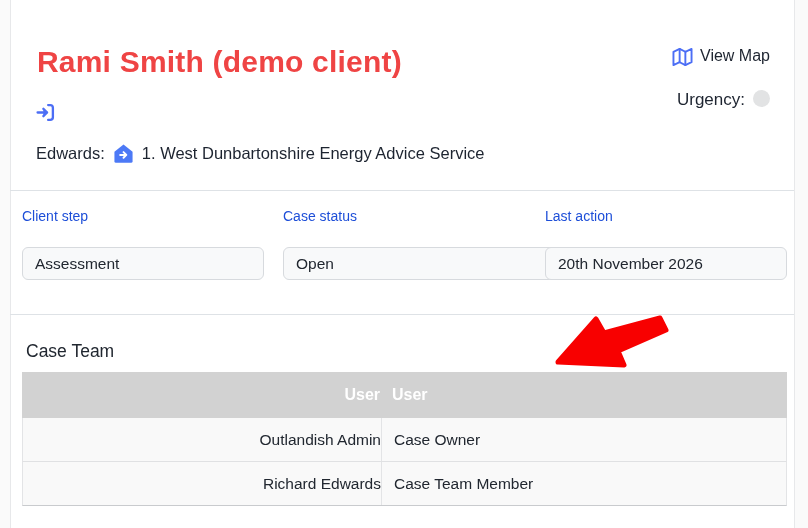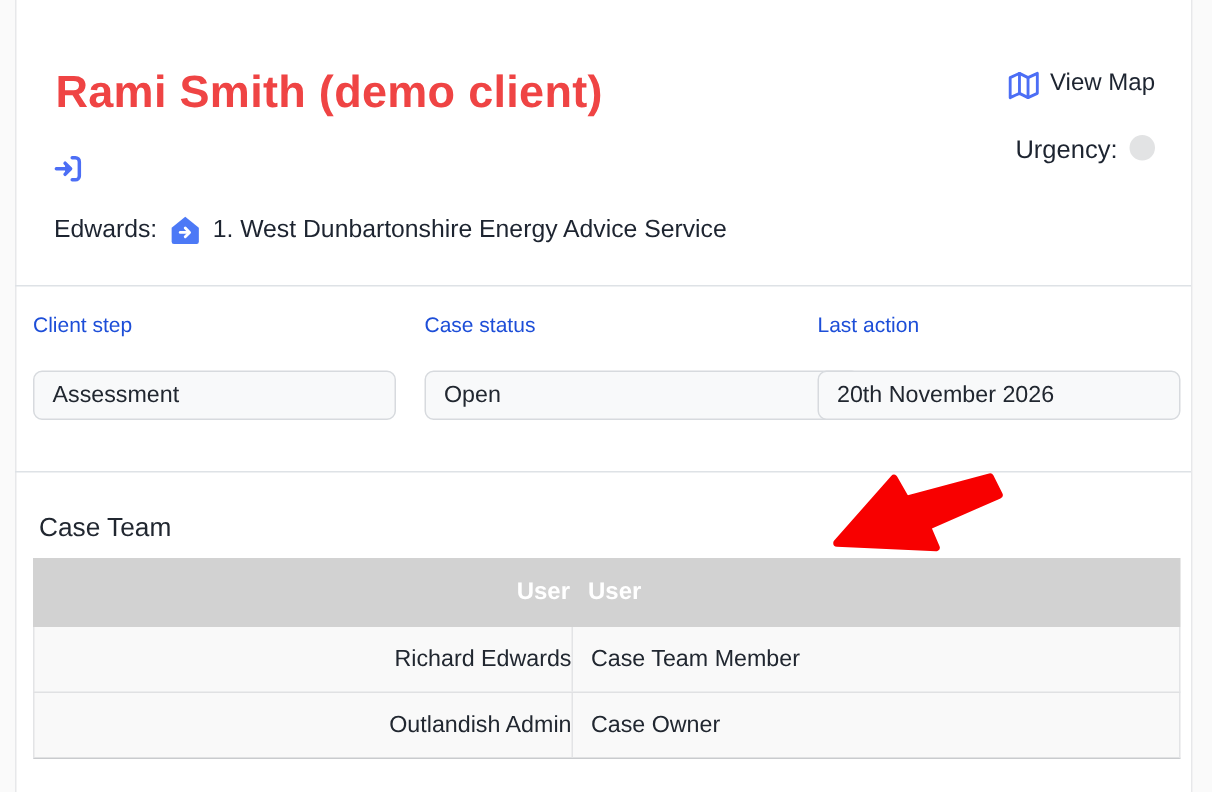--- a/index.html
+++ b/index.html
@@ -138,29 +138,29 @@
   <div class="divider d2"></div>
 
   <h2 class="section-heading">Case Team</h2>
 
   <div class="team-table">
     <div class="thead">
       <div class="th col-user">User</div>
       <div class="th col-role">User</div>
     </div>
     <div class="tr">
+      <div class="td col-user">Outlandish Admin</div>
+      <div class="col-role">
+          <div class="td">Case Owner</div>
+        </div>
+    </div>
+    <div class="tr">
       <div class="td col-user">Richard Edwards</div>
       <div class="col-role">
           <div class="td">Case Team Member</div>
-        </div>
-    </div>
-    <div class="tr">
-      <div class="td col-user">Outlandish Admin</div>
-      <div class="col-role">
-          <div class="td">Case Owner</div>
         </div>
     </div>
   </div>
 
   <svg class="annotation-arrow" viewBox="0 0 125 60">
     <polygon points="10,48 48,5 56,19 112,4 118,16 70,37 76,51" fill="#f80000" stroke="#f80000" stroke-width="5" stroke-linejoin="round"></polygon>
   </svg>
 
 </div>
 

